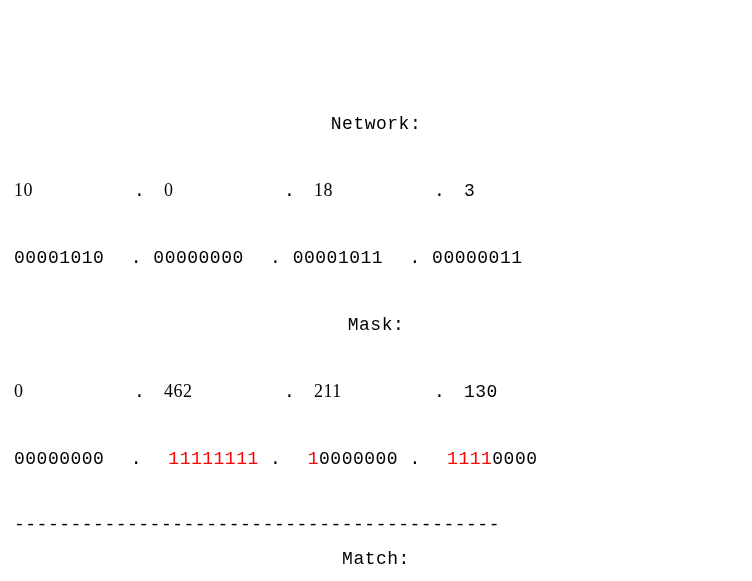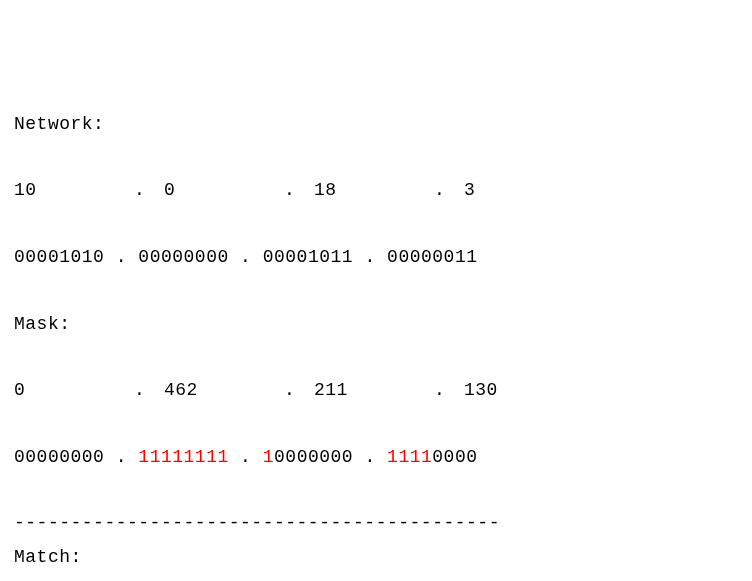--- a/index.html
+++ b/index.html
@@ -8,28 +8,28 @@
     line-height: 1.85;
     background: #ffffff;
     color: #000000;
     margin: 0;
     padding: 8px 14px;
     white-space: pre;
     letter-spacing: 0.5px;
   }
   .row { display: block; }
   .cell { display: inline-block; }
-  .w-dec { width: 120px; }
+  .w-dec { width: 120px; font-family: Liberation Serif, serif; }
   .sep { display: inline-block; width: 30px; }
-  .r { color: #ff0000; }
+  .r { color: #ff0000; margin-left: 15px; }
   .hr {
     color: #000000;
     letter-spacing: 0.5px;
   }
-  .label { display:block; }
+  .label { display:block;text-align:center; }
 </style>
 </head>
 <body>
 
 
 <span class="label">Network:</span>
 <span class="row"><span class="cell w-dec">10</span><span class="sep">.</span><span class="cell w-dec">0</span><span class="sep">.</span><span class="cell w-dec">18</span><span class="sep">.</span><span class="cell">3</span></span>
 <span class="row"><span class="cell"><span>00001010</span><span class="r"></span><span></span></span> <span>.</span> <span class="cell"><span>00000000</span><span class="r"></span><span></span></span> <span>.</span> <span class="cell"><span>00001011</span><span class="r"></span><span></span></span> <span>.</span> <span class="cell"><span>00000011</span><span class="r"></span><span></span></span></span>
 <span class="label">Mask:</span>
 <span class="row"><span class="cell w-dec">0</span><span class="sep">.</span><span class="cell w-dec">462</span><span class="sep">.</span><span class="cell w-dec">211</span><span class="sep">.</span><span class="cell">130</span></span>

